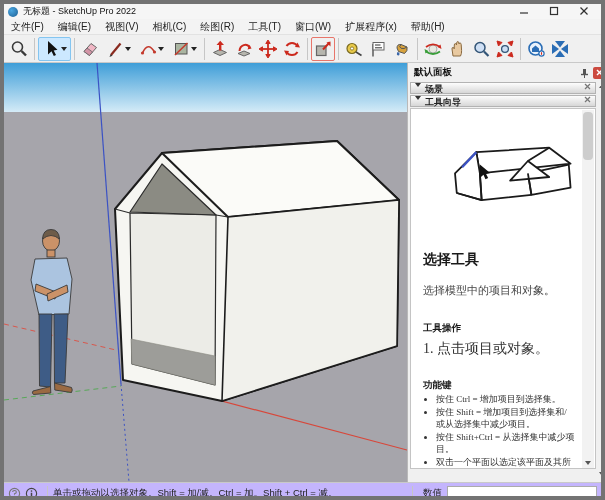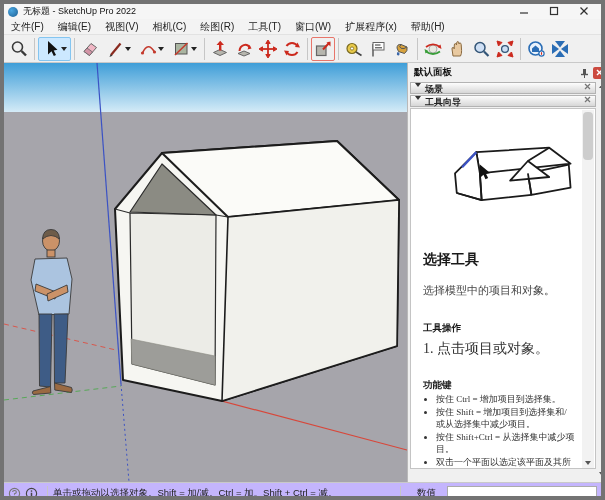--- a/index.html
+++ b/index.html
@@ -56,21 +56,21 @@
   .inner-down { position:absolute; left:3px; bottom:3px; width:0; height:0; border-left:3.5px solid transparent; border-right:3.5px solid transparent; border-top:4.5px solid #555; }
   .outer-scroll { position:absolute; right:1px; top:18px; width:12px; height:398px; background:#f0f0f0; }
   .outer-up { position:absolute; left:3px; top:3px; width:0; height:0; border-left:3.5px solid transparent; border-right:3.5px solid transparent; border-bottom:4.5px solid #555; }
   .outer-down { position:absolute; left:3px; bottom:3px; width:0; height:0; border-left:3.5px solid transparent; border-right:3.5px solid transparent; border-top:4.5px solid #555; }
 
   
   .statusbar { position:absolute; left:0; top:478px; width:100%; height:21px; background:#c4b5fd; border-top:1px solid #c9c9c9; display:flex; align-items:center; padding:0 4px; }
   .sb-icon { width:13px; height:13px; margin-right:4px; }
   .sb-sep { width:1px; height:14px; background:#c6c6c6; margin:0 5px; }
   .sb-msg { font-size:9.5px; color:#222; white-space:nowrap; flex:1; }
-  .sb-measure-label { font-size:9.5px; color:#222; margin:0 11px;text-decoration:underline; }
+  .sb-measure-label { font-size:9.5px; color:#222; margin:0 5px;text-decoration:underline; }
   .sb-input { width:150px; height:15px; border:1px solid #ababab; background:#fff; font-size:9px; padding:0 3px; font-family:"Liberation Sans",sans-serif; }
 </style>
 </head>
 <body>
 
 <div class="app">
 
   <div class="titlebar">
     <div class="app-logo"></div>
     <div class="title-text">无标题 - SketchUp Pro 2022</div>

